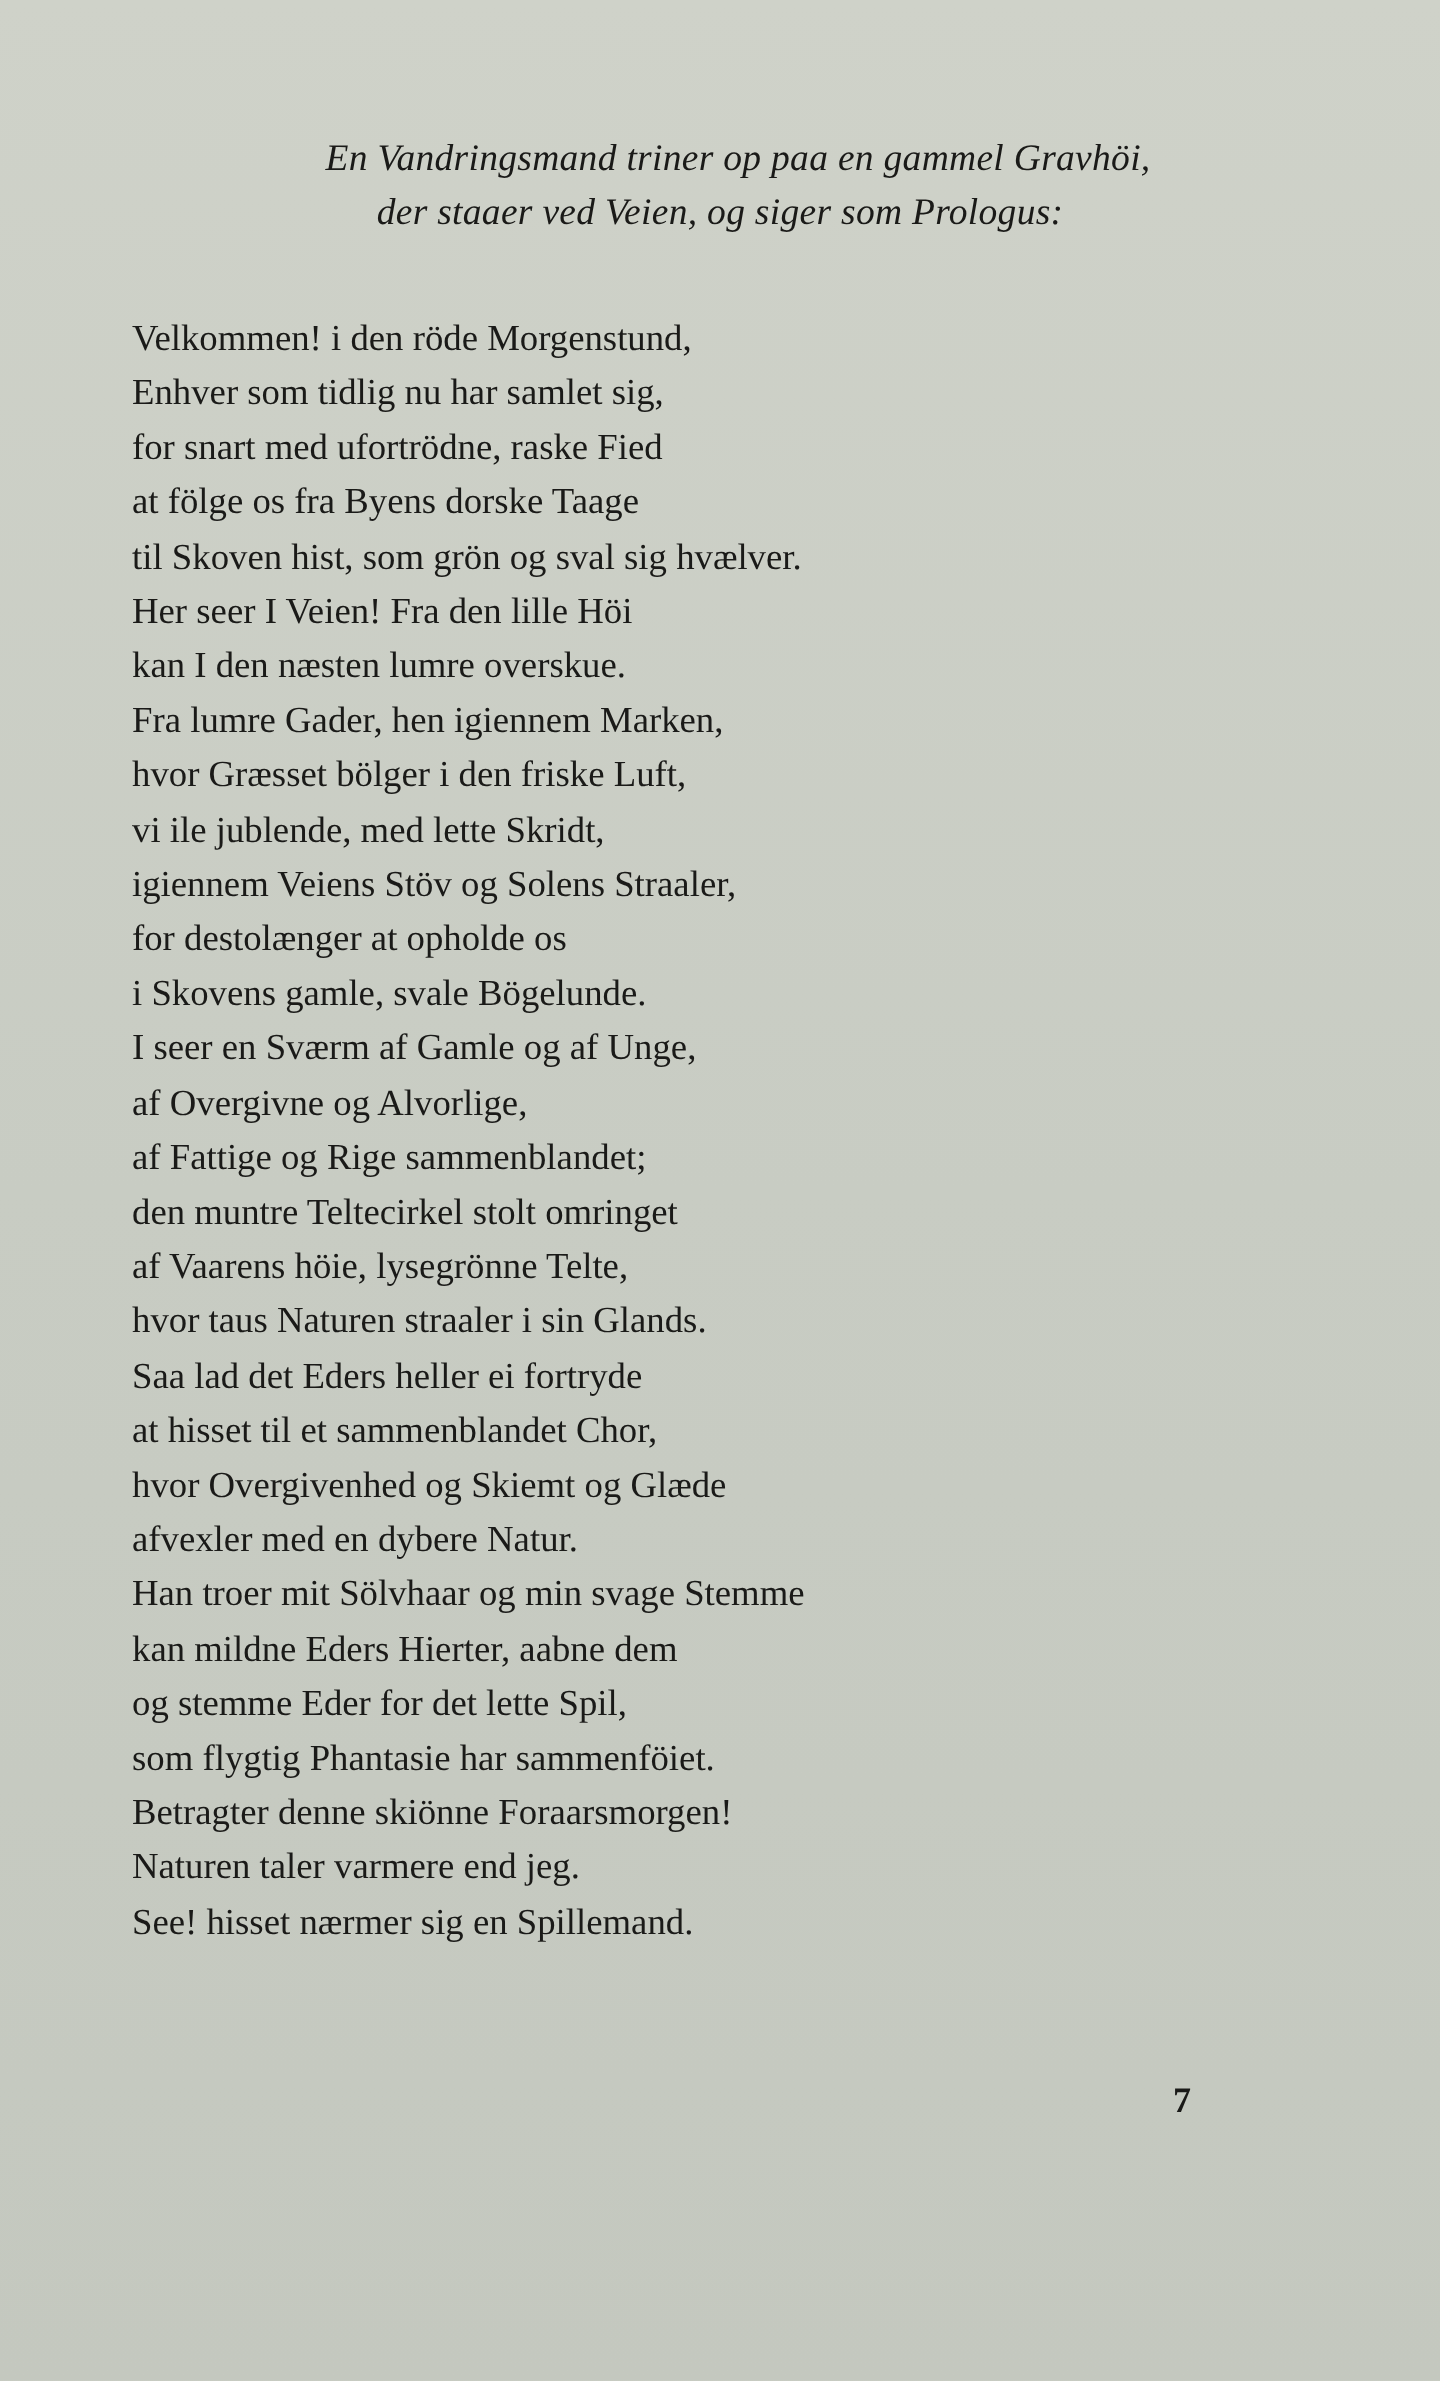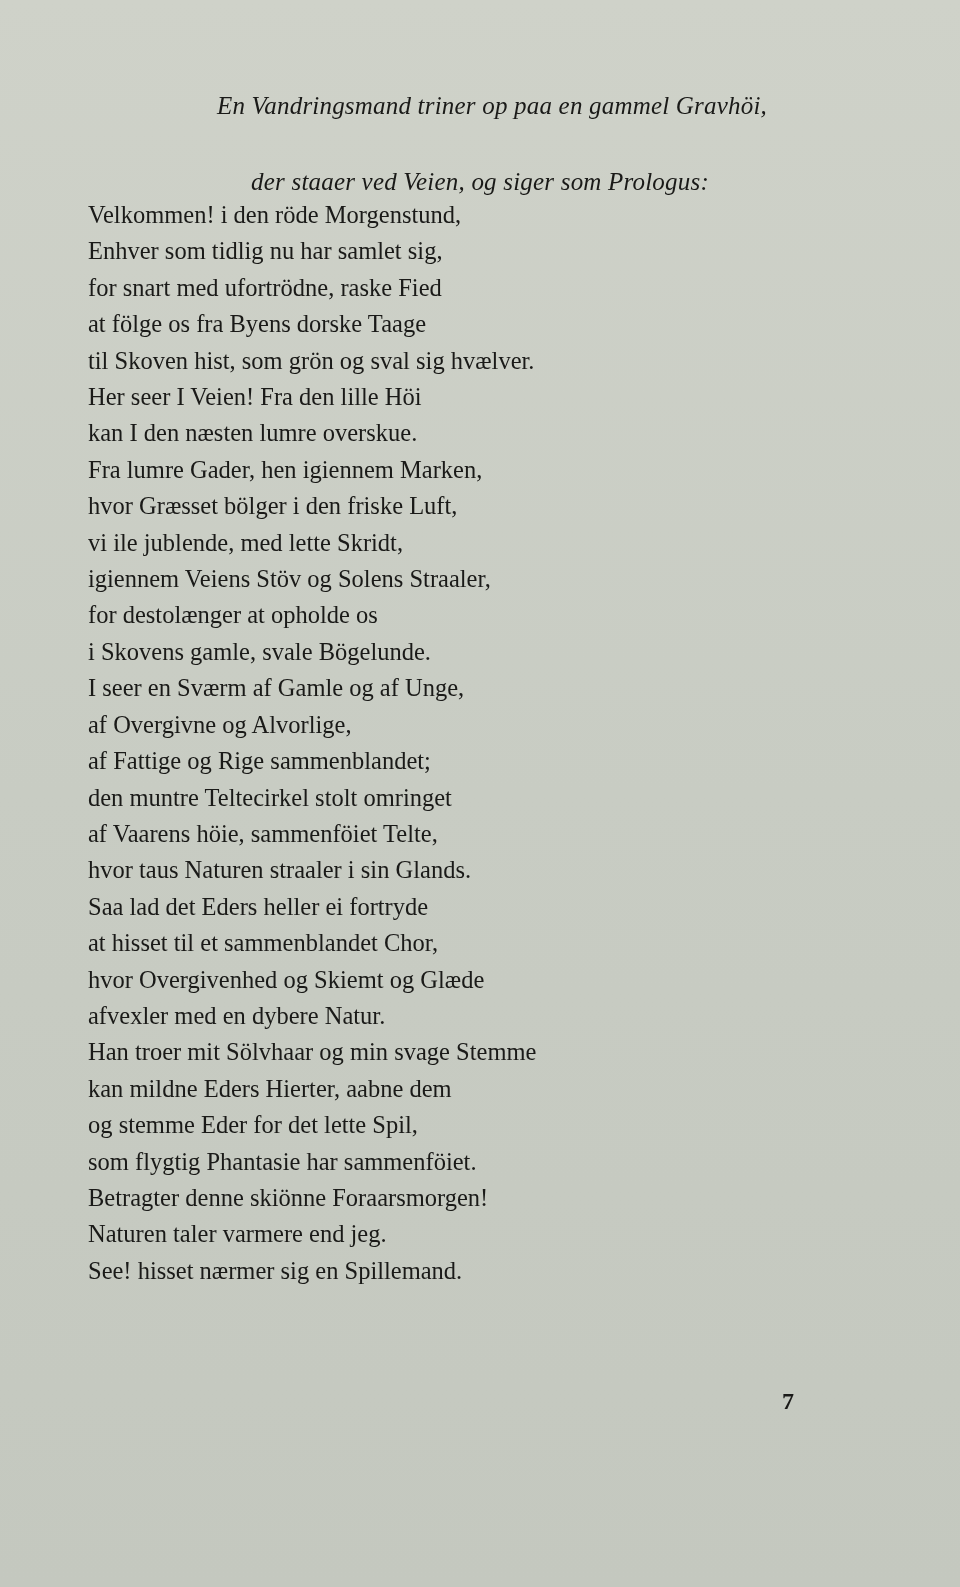--- a/index.html
+++ b/index.html
@@ -29,25 +29,25 @@
       text-align: center;
       font-style: italic;
       font-size: 25px;
       line-height: 36px;
       letter-spacing: 0.2px;
     }
     .stage-direction .line {
       display: block;
     }
     .stage-direction .line-1 { padding-left: 24px; }
-    .stage-direction .line-2 { padding-left: 0px; margin-top: 40px; }
+    .stage-direction .line-2 { padding-left: 0px; }
     .verse {
       position: absolute;
       left: 88px;
-      top: 197px;
+      top: 208px;
       font-size: 24.5px;
       line-height: 36.4px;
     }
     .verse .line {
       display: block;
       white-space: nowrap;
     }
     .page-number {
       position: absolute;
       left: 782px;
@@ -76,21 +76,21 @@
     <span class="line">Fra lumre Gader, hen igiennem Marken,</span>
     <span class="line">hvor Græsset bölger i den friske Luft,</span>
     <span class="line">vi ile jublende, med lette Skridt,</span>
     <span class="line">igiennem Veiens Stöv og Solens Straaler,</span>
     <span class="line">for destolænger at opholde os</span>
     <span class="line">i Skovens gamle, svale Bögelunde.</span>
     <span class="line">I seer en Sværm af Gamle og af Unge,</span>
     <span class="line">af Overgivne og Alvorlige,</span>
     <span class="line">af Fattige og Rige sammenblandet;</span>
     <span class="line">den muntre Teltecirkel stolt omringet</span>
-    <span class="line">af Vaarens höie, sammenföiet Telte,</span>
+    <span class="line">af Vaarens höie, lysegrönne Telte,</span>
     <span class="line">hvor taus Naturen straaler i sin Glands.</span>
     <span class="line">Saa lad det Eders heller ei fortryde</span>
     <span class="line">at hisset til et sammenblandet Chor,</span>
     <span class="line">hvor Overgivenhed og Skiemt og Glæde</span>
     <span class="line">afvexler med en dybere Natur.</span>
     <span class="line">Han troer mit Sölvhaar og min svage Stemme</span>
     <span class="line">kan mildne Eders Hierter, aabne dem</span>
     <span class="line">og stemme Eder for det lette Spil,</span>
     <span class="line">som flygtig Phantasie har sammenföiet.</span>
     <span class="line">Betragter denne skiönne Foraarsmorgen!</span>

